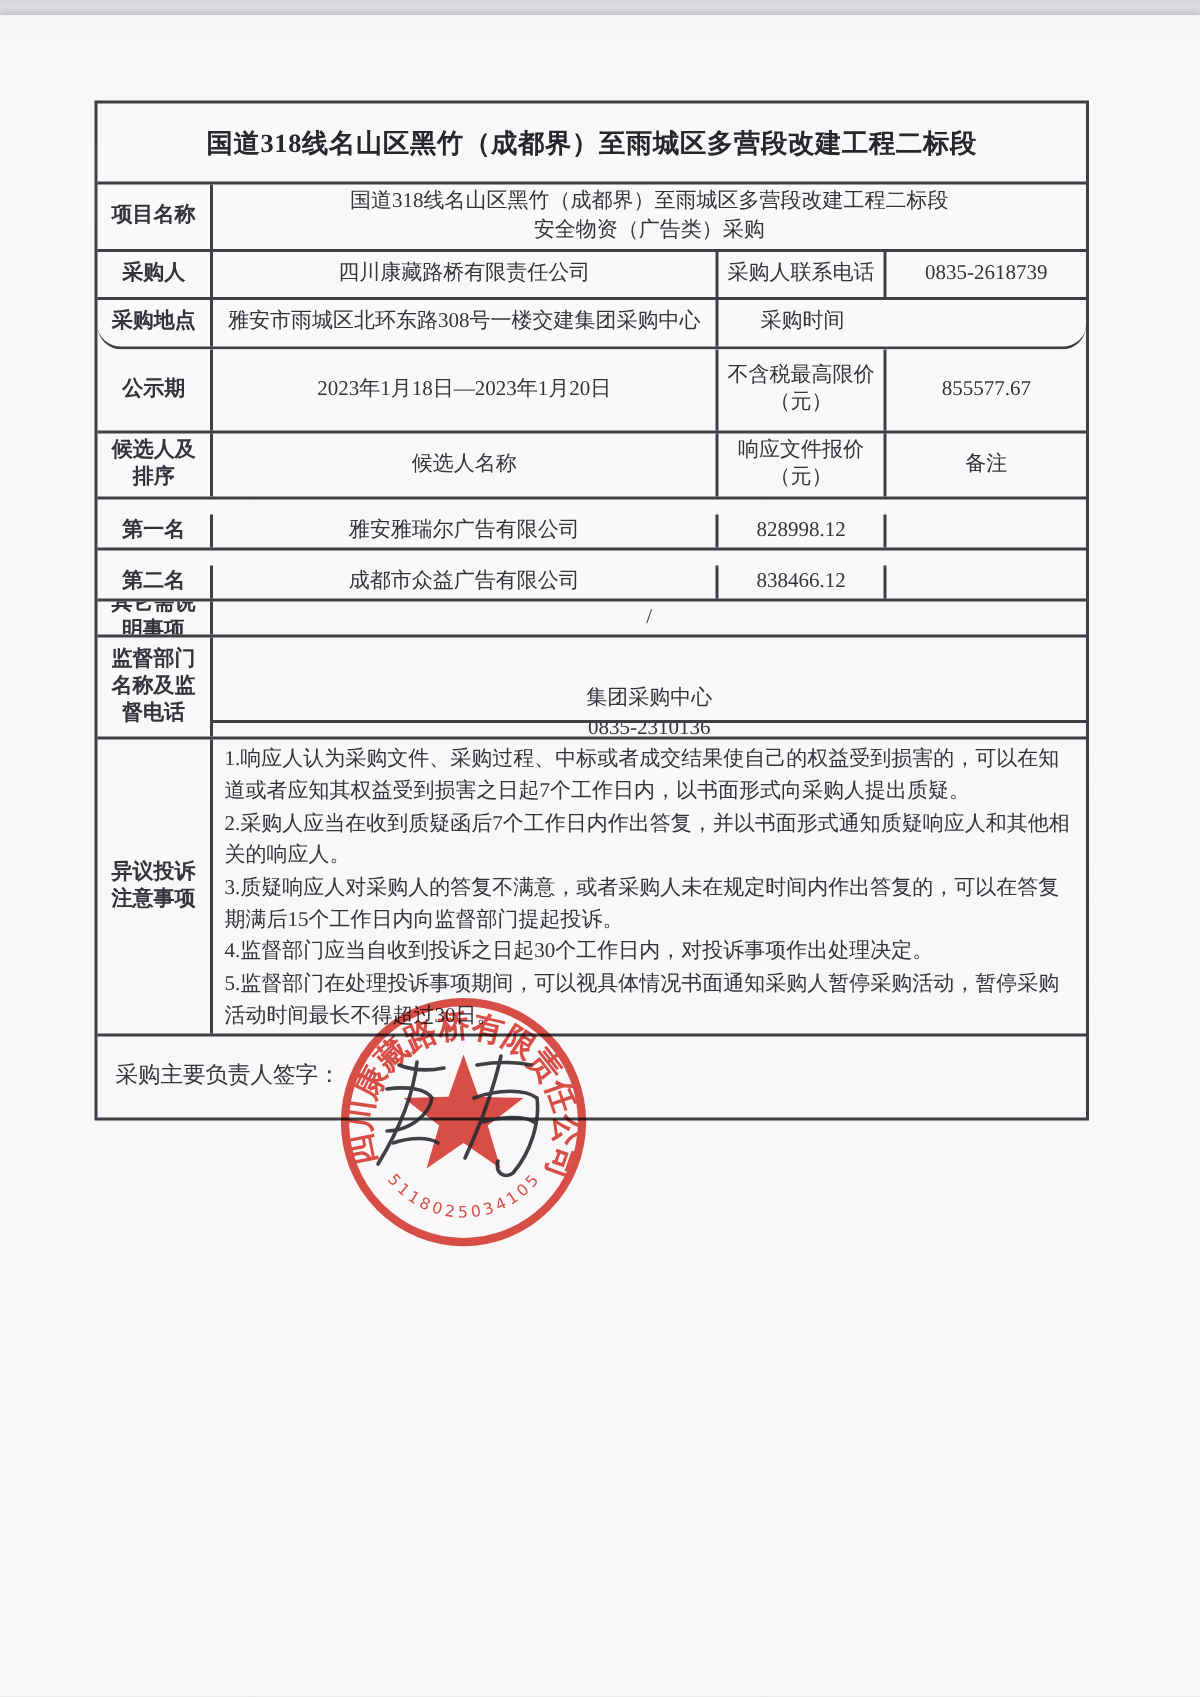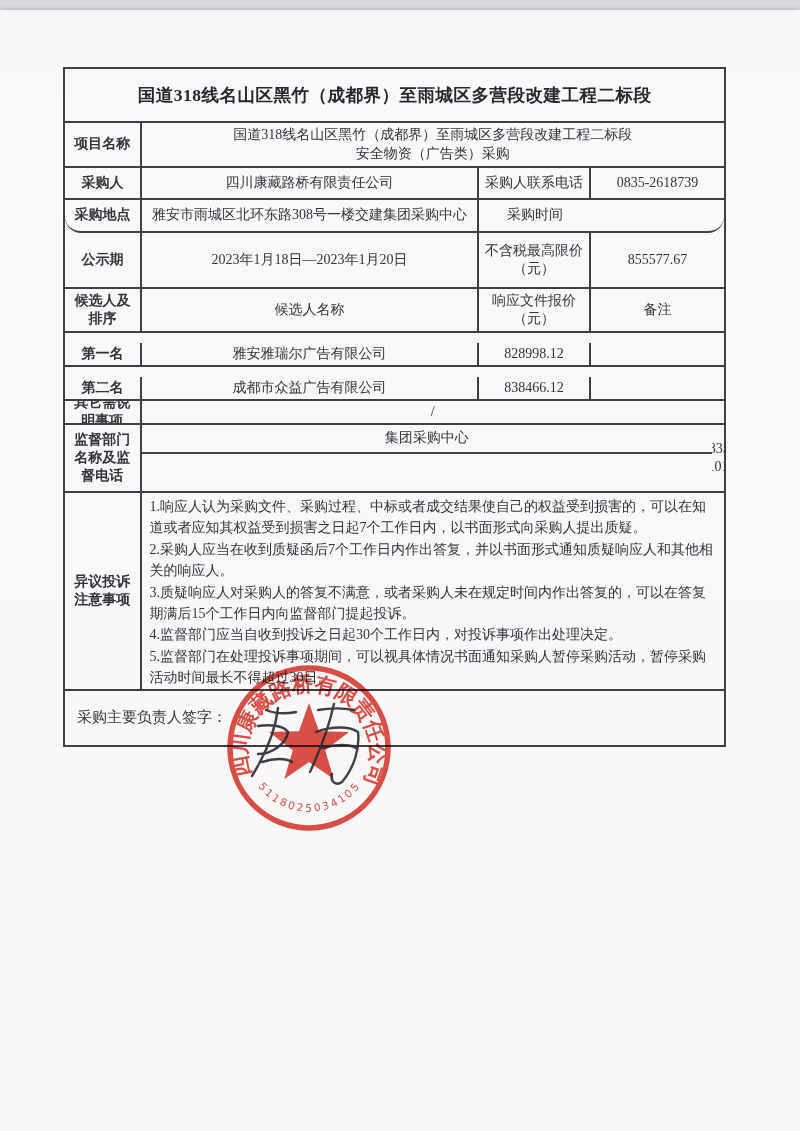--- a/index.html
+++ b/index.html
@@ -42,21 +42,21 @@
   .r-location{height:33px;border-radius:16px;}
   .r-publicity{height:56px;}
   .r-candheader{height:44px;}
   .r-cand{height:34px;align-items:flex-end;}
   .r-other{height:24px;}
   .r-sup{height:68px;}
   .r-objection{height:198px;}
   .r-sign{height:54px;}
   .title-cell{width:659px;border-right:none;font-weight:bold;font-size:17.5px;color:#26262c;letter-spacing:.5px;}
   .title-cell div{white-space:nowrap;}
-  .supstack{display:flex;width:586px;box-sizing:border-box;}
+  .supstack{display:flex;flex-direction:column;width:586px;box-sizing:border-box;margin-top:28px;}
   .sup-top{height:29px;border-right:none;border-bottom:2px solid #3f3f46;width:100%;}
   .sup-bot{flex:1;border-right:none;width:100%;}
   .objection-cell{
     align-items:flex-start;justify-content:flex-start;text-align:left;
     padding:3px 8px;line-height:21.4px;font-size:14px;
   }
   .objection-cell p{margin:0;}
   .sign-cell{
     width:712px;border-right:none;flex-direction:row;
     justify-content:flex-start;text-align:left;padding-left:12px;font-size:15px;

